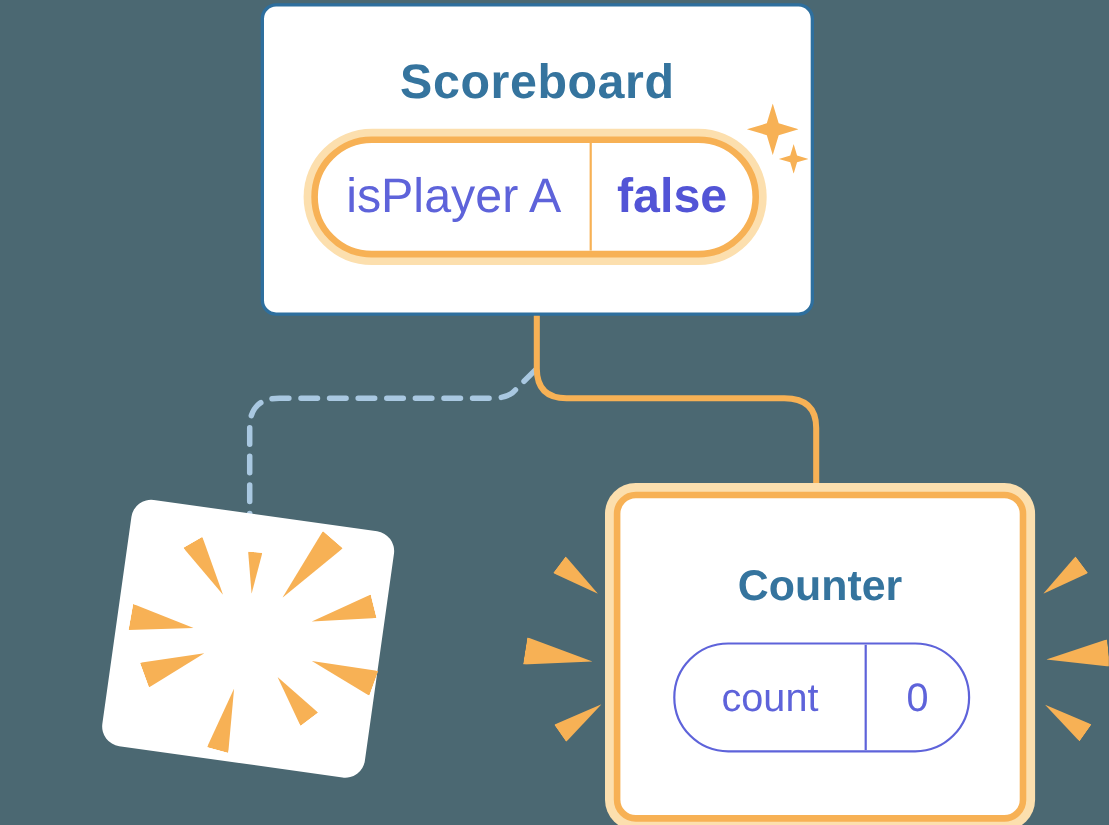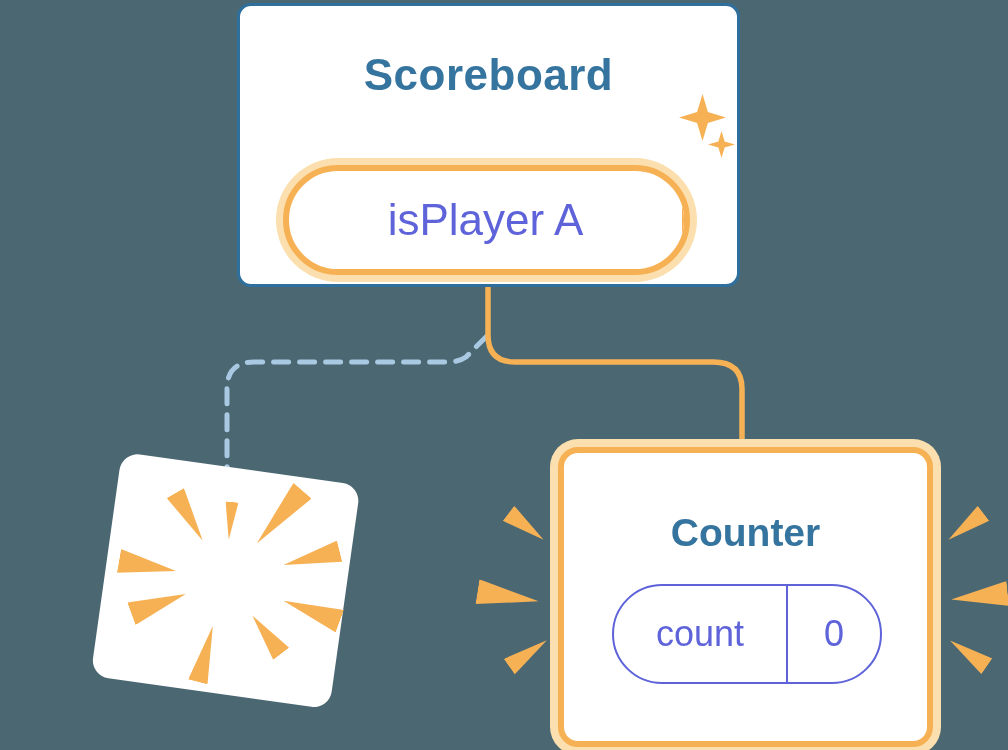--- a/index.html
+++ b/index.html
@@ -46,21 +46,20 @@
   
   .pill {
     position: absolute; display: flex; align-items: stretch;
     background: #fff; box-sizing: border-box; border-radius: 999px;
     overflow: hidden;
   }
   .pill-orange {
     left: 43px; top: 118px; width: 407px; height: 110px;
     border: 6px solid var(--orange, #F7B155);
     box-shadow: 0 0 0 7px var(--orange_light, #FCDFAE);
-    margin-top: 41px;
   }
   .pill-purple {
     left: 48px; top: 131px; width: 270px; height: 100px;
     border: 2px solid var(--purple, #5E63DA);
   }
   .pill .cell {
     display: flex; align-items: center; justify-content: center;
     color: var(--purple, #5E63DA);
   }
   .pill-orange .cell { font-size: 44px; }
@@ -106,20 +105,21 @@
   <svg class="connectors" viewBox="0 0 1008 750">
     <path class="path-dashed" d="M 487 336 L 466 357 Q 459 362 448 362 L 254 362 Q 227 362 227 389 L 227 470" stroke="#A9C8E1"></path>
     <path class="path-solid" d="M 488 285 L 488 335 Q 488 362 515 362 L 713 362 Q 742 362 742 389 L 742 452" stroke="#F7B155"></path>
   </svg>
 
   <div class="card scoreboard-card">
     <div class="card-title">Scoreboard</div>
     <div class="pill pill-orange">
       <div class="cell key">isPlayer A</div>
       <div class="pill-divider"></div>
+      <div class="cell value">false</div>
     </div>
   </div>
 
   <div class="sparkle" style="left:679px; top:94px; width:47px; height:47px;"></div>
   <div class="sparkle" style="left:708px; top:131px; width:27px; height:27px;"></div>
 
   <div class="destroyed-card">
     <div>
       <div class="burst-ray" style="width:38px; height:13px; transform:rotate(-93deg) translateX(40px) translateY(-50%);"></div>
       <div class="burst-ray" style="width:70px; height:24px; transform:rotate(-57deg) translateX(48px) translateY(-50%);"></div>

